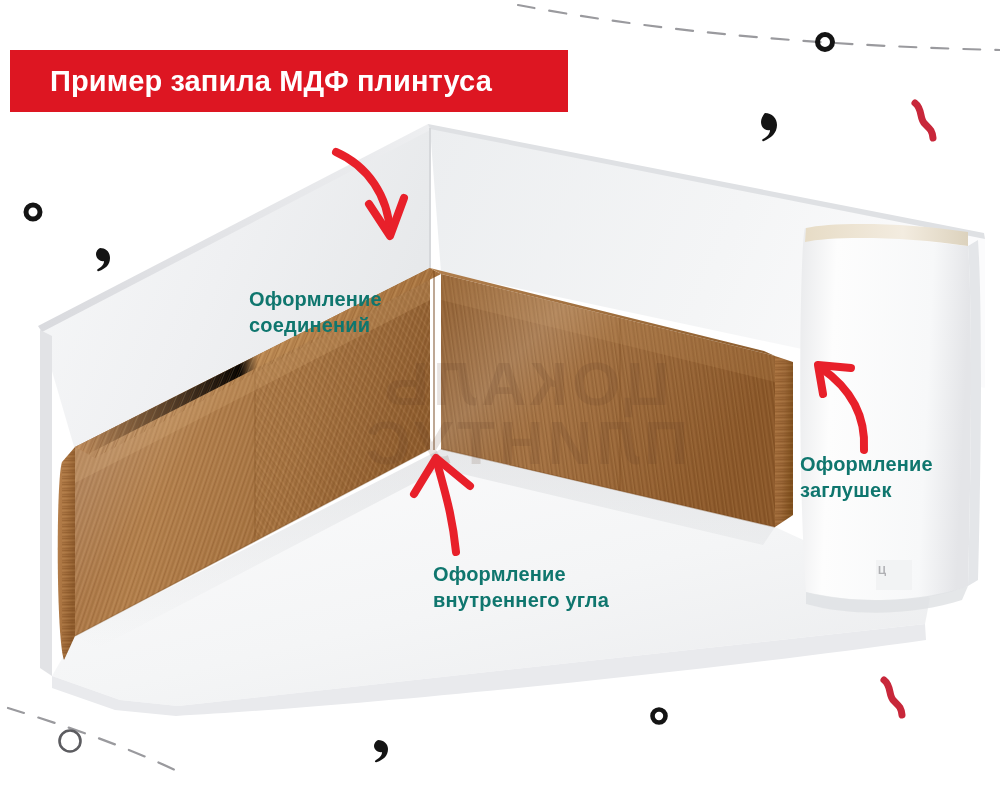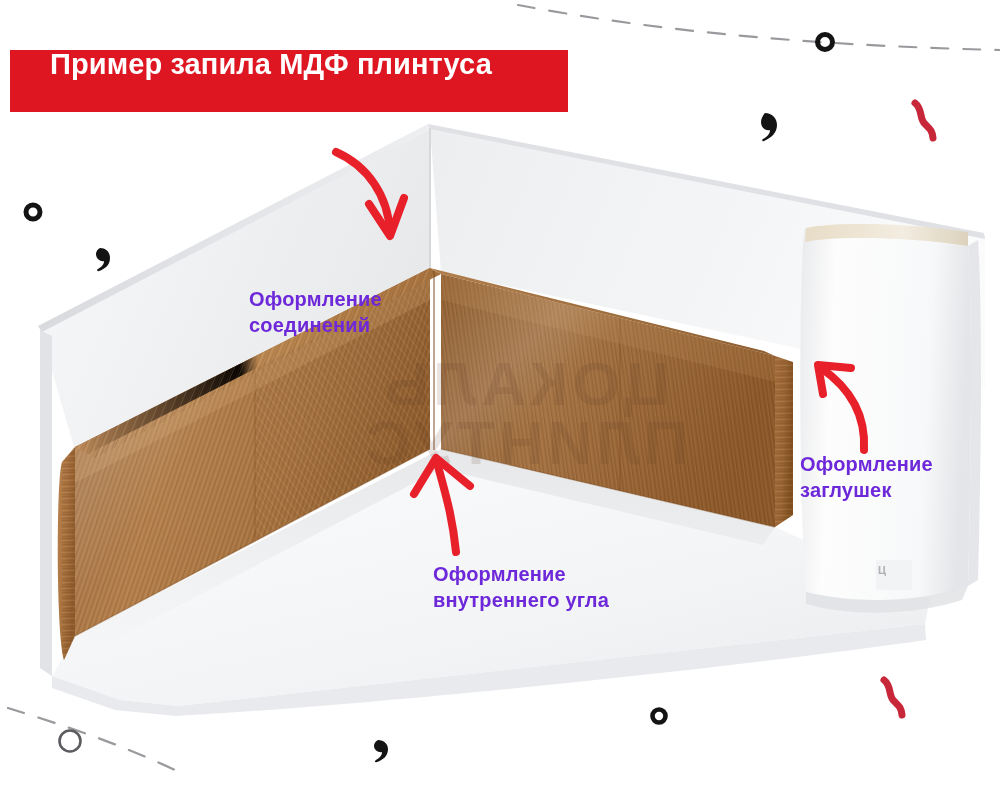--- a/index.html
+++ b/index.html
@@ -28,20 +28,21 @@
 
   
   .title-banner {
     position: absolute;
     left: 10px;
     top: 50px;
     width: 558px;
     height: 62px;
     background: #dd1622;
     display: flex;
+    align-items: center;
     box-sizing: border-box;
     padding-left: 40px;
   }
   .title-banner .title-text {
     color: #ffffff;
     font-size: 29px;
     font-weight: bold;
     letter-spacing: 0.1px;
     line-height: 1;
     white-space: nowrap;
@@ -52,21 +53,21 @@
     position: absolute;
     left: 0;
     top: 0;
     width: 1000px;
     height: 800px;
   }
 
   
   .callout {
     position: absolute;
-    color: #6d28d9;
+    color: #0f766e;
     font-size: 20px;
     font-weight: bold;
     line-height: 1.28;
     white-space: pre-line;
     letter-spacing: 0.2px;
   }
   .callout.c-joints      { left: 249px; top: 287px; }
   .callout.c-innercorner { left: 433px; top: 562px; }
   .callout.c-endcaps     { left: 800px; top: 452px; }
 

